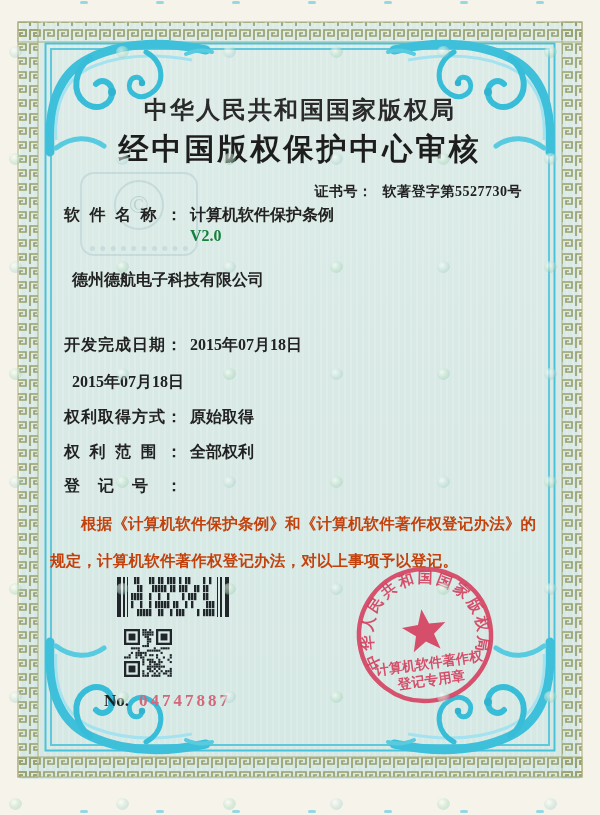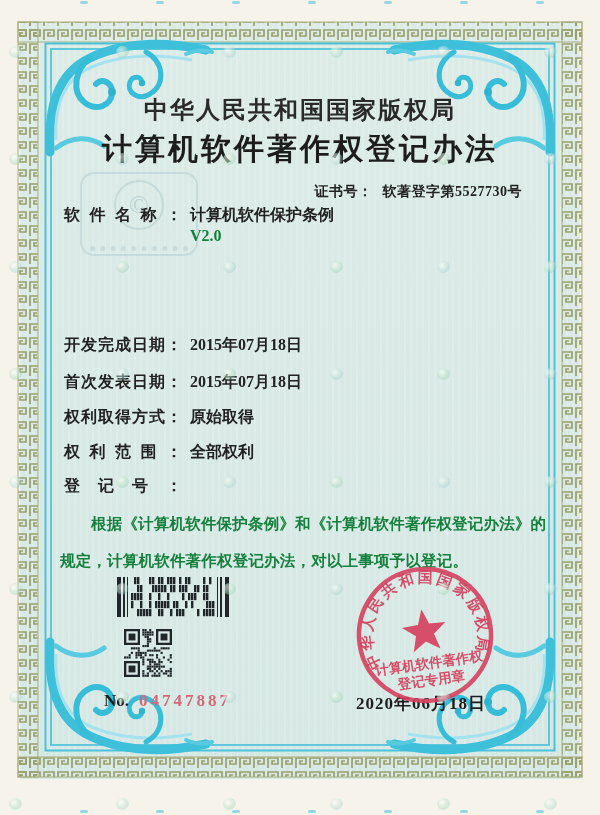--- a/index.html
+++ b/index.html
@@ -30,21 +30,21 @@
     font-size:14px;font-weight:700;color:#222;letter-spacing:.5px;white-space:nowrap;
   }
   .cert-no .lbl{margin-right:10px;}
   .frow{position:absolute;left:64px;display:flex;white-space:nowrap;}
   .frow .flabel{
     display:inline-block;width:118px;font-size:16px;font-weight:700;color:#222;
     text-align:justify;text-align-last:justify;
   }
   .frow .fvalue{margin-left:8px;font-size:16px;font-weight:600;color:#222;}
   .fvalue2{position:absolute;left:190px;top:227px;font-size:16px;font-weight:600;color:#15803d;}
-  .statement{position:absolute;left:60px;top:505px;width:482px;color:#15803d;}
+  .statement{position:absolute;left:50px;top:505px;width:482px;color:#c2410c;}
   .statement div{font-size:15.5px;font-weight:600;line-height:37px;letter-spacing:.2px;white-space:nowrap;}
   .statement .ln1{text-indent:2em;}
   .serial{position:absolute;left:104px;top:691px;font-size:17px;white-space:nowrap;}
   .serial .no{color:#1d1d1d;font-weight:600;}
   .serial .num{color:#d4687a;font-weight:600;letter-spacing:3px;margin-left:10px;}
   .issue-date{
     position:absolute;left:356px;top:692px;
     font-size:17px;font-weight:700;color:#1d1d1d;letter-spacing:1px;
   }
   
@@ -109,41 +109,41 @@
     <use href="#corner" transform="translate(554,40) scale(-1,1)"></use>
     <use href="#corner" transform="translate(46,754) scale(1,-1)"></use>
     <use href="#corner" transform="translate(554,754) scale(-1,-1)"></use>
   </svg>
 
   <div class="wm">
     <div class="wm-circle">©</div>
   </div>
 
   <div class="issuer-title">中华人民共和国国家版权局</div>
-  <div class="cert-title">计算机软件著作权登记办法</div>
+  <div class="cert-title">经中国版权保护中心审核</div>
   <div class="cert-no">
     <span class="lbl">证书号：</span><span>软著登字第5527730号</span>
   </div>
 
   <div class="frow" style="top:205px">
     <span class="flabel">软件名称：</span>
     <span class="fvalue">计算机软件保护条例</span>
   </div>
   <div class="fvalue2">V2.0</div>
 
   <div class="frow" style="top:270px">
+    <span class="fvalue">德州德航电子科技有限公司</span>
   </div>
 
   <div class="frow" style="top:335px">
     <span class="flabel">开发完成日期：</span>
     <span class="fvalue">2015年07月18日</span>
   </div>
 
   <div class="frow" style="top:372px">
-    <span class="flabel">首次发表日期：</span>
     <span class="fvalue">2015年07月18日</span>
   </div>
 
   <div class="frow" style="top:442px">
     <span class="flabel">权利范围：</span>
     <span class="fvalue">全部权利</span>
   </div>
 
   <div class="frow" style="top:407px">
     <span class="flabel">权利取得方式：</span>
@@ -378,21 +378,20 @@
         <rect x="32" y="45.71428571428571" width="2.1028571428571428" height="2.1028571428571428" fill="#20262a"></rect>
         <rect x="34.285714285714285" y="45.71428571428571" width="2.1028571428571428" height="2.1028571428571428" fill="#20262a"></rect>
         <rect x="43.42857142857142" y="45.71428571428571" width="2.1028571428571428" height="2.1028571428571428" fill="#20262a"></rect>
         <rect x="45.71428571428571" y="45.71428571428571" width="2.1028571428571428" height="2.1028571428571428" fill="#20262a"></rect>
       </svg>
   </div>
 
   <div class="serial">
     <span class="no">No.</span><span class="num">04747887</span>
   </div>
-  <div class="issue-date">2020年06月18日</div>
 
   <div class="seal-wrap">
     <svg width="150" height="150" viewBox="0 0 150 150">
       <circle cx="75" cy="75" r="66" fill="none" stroke="#d5405f" stroke-width="4.5" opacity=".9"></circle>
       <defs>
         <path id="sealArc" d="M 27.3,98.7 A 53,53 0 1 1 122.7,98.7"></path>
       </defs>
       <text font-size="15" font-weight="700" fill="#d5405f" letter-spacing="3" font-family="Liberation Serif, DejaVu Serif, serif" opacity=".92">
         <textPath href="#sealArc" startOffset="50%" text-anchor="middle">中华人民共和国国家版权局</textPath>
       </text>

